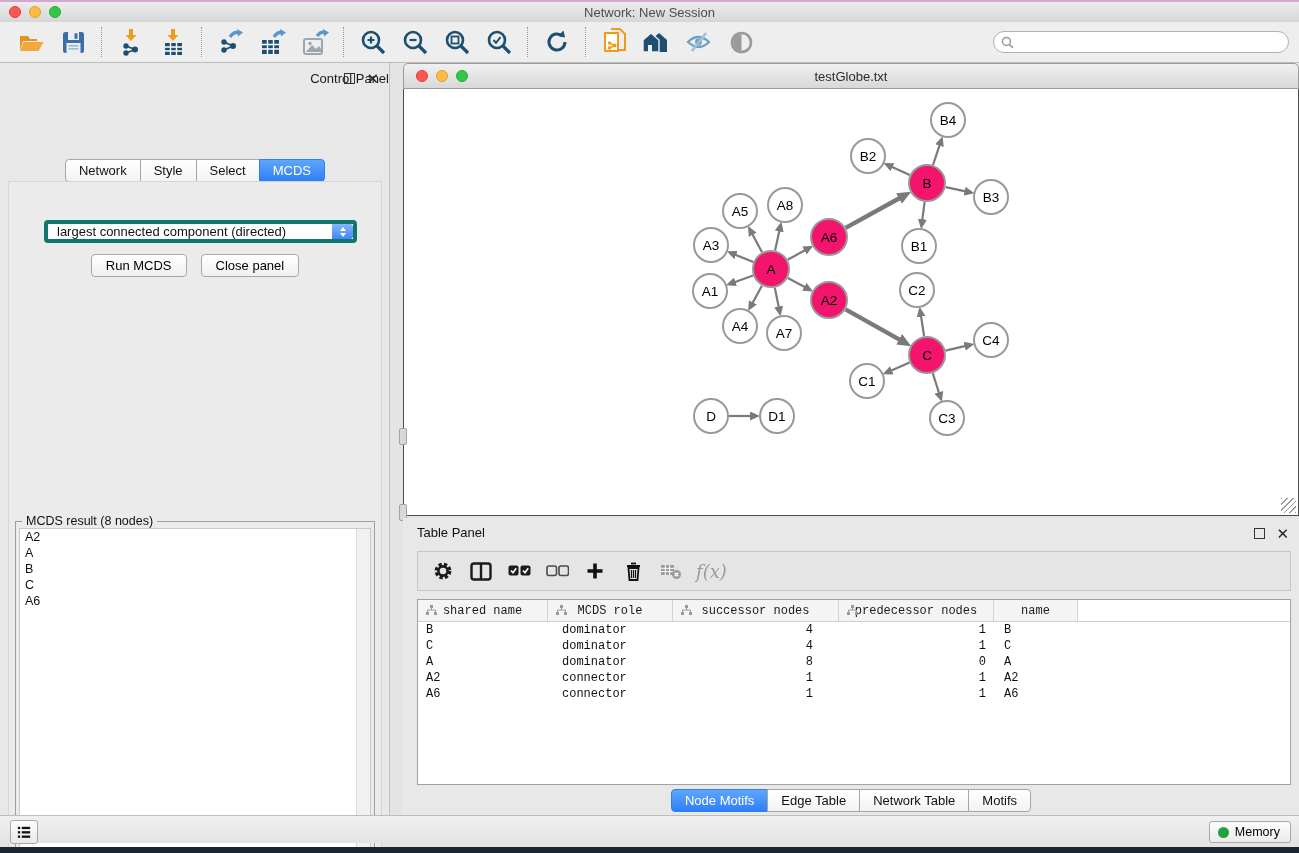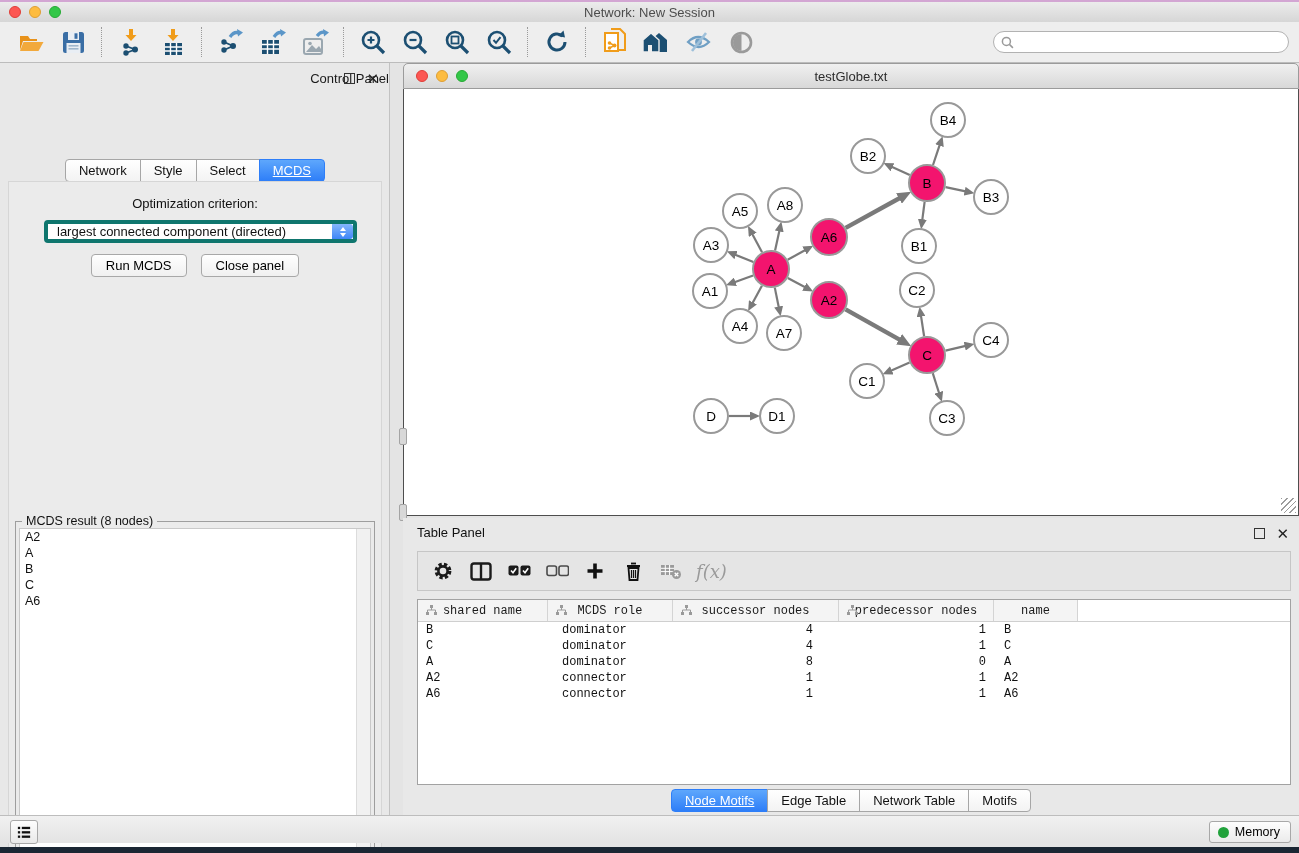--- a/index.html
+++ b/index.html
@@ -31,21 +31,21 @@
     border-right:1px solid #c2c2c2;box-sizing:border-box;}
   .panel-header{position:relative;height:30px;display:flex;align-items:center;padding-left:8px;font-size:13px;color:#1a1a1a;justify-content:flex-end;}
   .win-icons{position:absolute;right:10px;top:0;height:30px;display:flex;gap:11px;align-items:center;}
   .float-icon{width:9px;height:9px;border:1.5px solid #333;display:inline-block;}
   .close-x{font-size:15px;font-weight:700;color:#222;line-height:1;}
   .cp-tabs{position:absolute;left:0;top:96px;width:390px;display:flex;justify-content:center;}
   .tab{height:21px;line-height:21px;padding:0 13px;background:linear-gradient(#ffffff,#f3f3f3);
     border:1px solid #a6a6a6;font-size:13px;color:#111;margin-left:-1px;cursor:pointer;}
   .tab:first-child{border-radius:4px 0 0 4px;margin-left:0;}
   .tab:last-child{border-radius:0 4px 4px 0;}
-  .tab.active{background:linear-gradient(#5ea7fc,#2e7ef8);border-color:#2e7ef8;color:#fff;text-decoration:underline;}
+  .tab.active{background:linear-gradient(#5ea7fc,#2e7ef8);border-color:#2e7ef8;color:#fff;}
   .panel-body{position:absolute;left:8px;top:118px;width:374px;height:690px;background:#ebebeb;
     border:1px solid #d6d6d6;box-sizing:border-box;}
   .opt-label{position:absolute;left:0;top:14px;width:100%;text-align:center;font-size:13px;}
   .combo{position:absolute;left:35px;top:38px;width:313px;height:23px;background:#fff;border:4px solid #0f766e;
     border-radius:4px;box-sizing:border-box;display:flex;align-items:center;padding-left:9px;font-size:13px;cursor:pointer;}
   .combo-cap{position:absolute;right:0px;top:0px;bottom:0px;width:21px;border-radius:0 3px 3px 0;
     background:linear-gradient(#85b6fa,#3f86f8);display:flex;flex-direction:column;align-items:center;justify-content:center;gap:2px;}
   .tri-up{width:0;height:0;border-left:3.5px solid transparent;border-right:3.5px solid transparent;border-bottom:4.5px solid #fff;}
   .tri-down{width:0;height:0;border-left:3.5px solid transparent;border-right:3.5px solid transparent;border-top:4.5px solid #fff;}
   .mac-btn{background:linear-gradient(#ffffff,#f0f0f0);border:1px solid #a8a8a8;border-radius:4px;height:23px;
@@ -260,21 +260,20 @@
         <span class="close-x">✕</span>
       </span>
     </div>
     <div class="cp-tabs" id="cp-tabs">
         <div class="tab">Network</div>
         <div class="tab">Style</div>
         <div class="tab">Select</div>
         <div class="tab active">MCDS</div>
       </div>
     <div class="panel-body">
-      <div class="opt-label">Optimization criterion:</div>
       <div class="combo">
         <span>largest connected component (directed)</span>
         <span class="combo-cap">
           <span class="tri-up"></span>
             <span class="tri-down"></span>
         </span>
       </div>
       <div class="btn-row">
         <button class="mac-btn">Run MCDS</button>
         <button class="mac-btn">Close panel</button>

